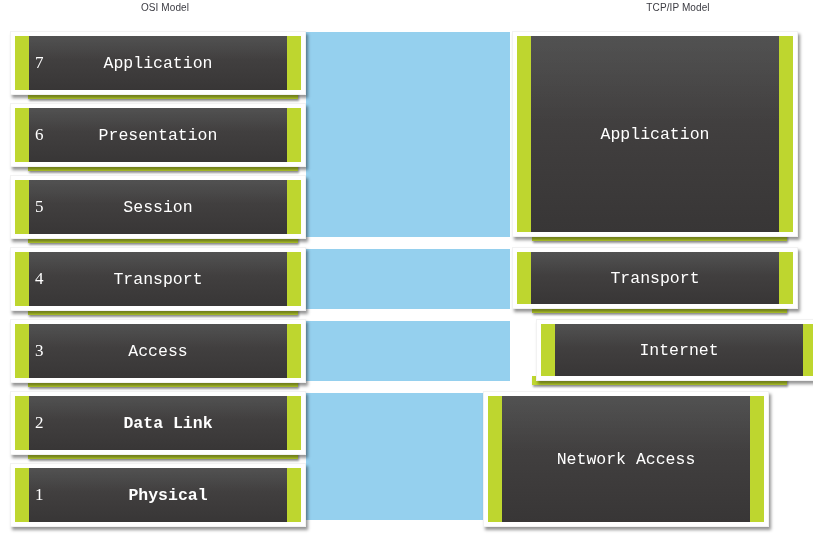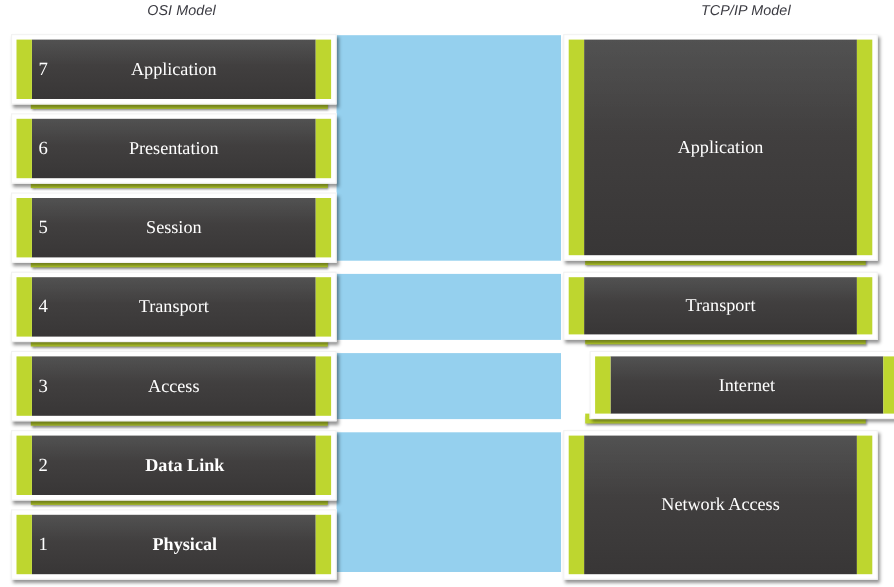--- a/index.html
+++ b/index.html
@@ -18,26 +18,25 @@
     position: relative;
     width: 813px;
     height: 534px;
     background: #ffffff;
   }
 
   
   .col-title {
     position: absolute;
     top: 2px;
-    font-size: 13px;
+    font-size: 10px;
     color: #3b3b42;
     text-align: center;
     letter-spacing: 0.1px;
     font-family: "Liberation Sans", sans-serif;
-    font-style: italic;
   }
   #osi-title  { left: 10px;  width: 310px; }
   #tcp-title  { left: 528px; width: 300px; }
 
   
   .layer-box {
     position: absolute;
     box-sizing: border-box;
     background: #ffffff;
     border: 1px solid #f2f2f2;
@@ -75,21 +74,21 @@
     font-size: 17px;
     color: #ffffff;
     z-index: 2;
   }
   .layer-label {
     position: relative;
     z-index: 2;
     font-size: 16.5px;
     color: #ffffff;
     text-align: center;
-    font-family: Liberation Serif, serif;
+    font-family: Liberation Mono, monospace;
   }
   .layer-label.bold { font-weight: bold; padding-left: 20px; }
 
   
   .base-strip {
     position: absolute;
     background: #bed62f;
     box-shadow: 1px 2px 2px rgba(0,0,0,0.40);
   }
 
@@ -183,19 +182,19 @@
       <span class="layer-label">Transport</span>
     </div>
   </div>
 
   <div class="layer-box" style="left:536px; top:319px; width:286px; height:62px;">
     <div class="layer-inner">
       <span class="layer-label">Internet</span>
     </div>
   </div>
 
-  <div class="layer-box" style="left:512px; top:391px; width:286px; height:136px;">
+  <div class="layer-box" style="left:483px; top:391px; width:286px; height:136px;">
     <div class="layer-inner">
       <span class="layer-label">Network Access</span>
     </div>
   </div>
 
 </div>
 
 </body></html>

